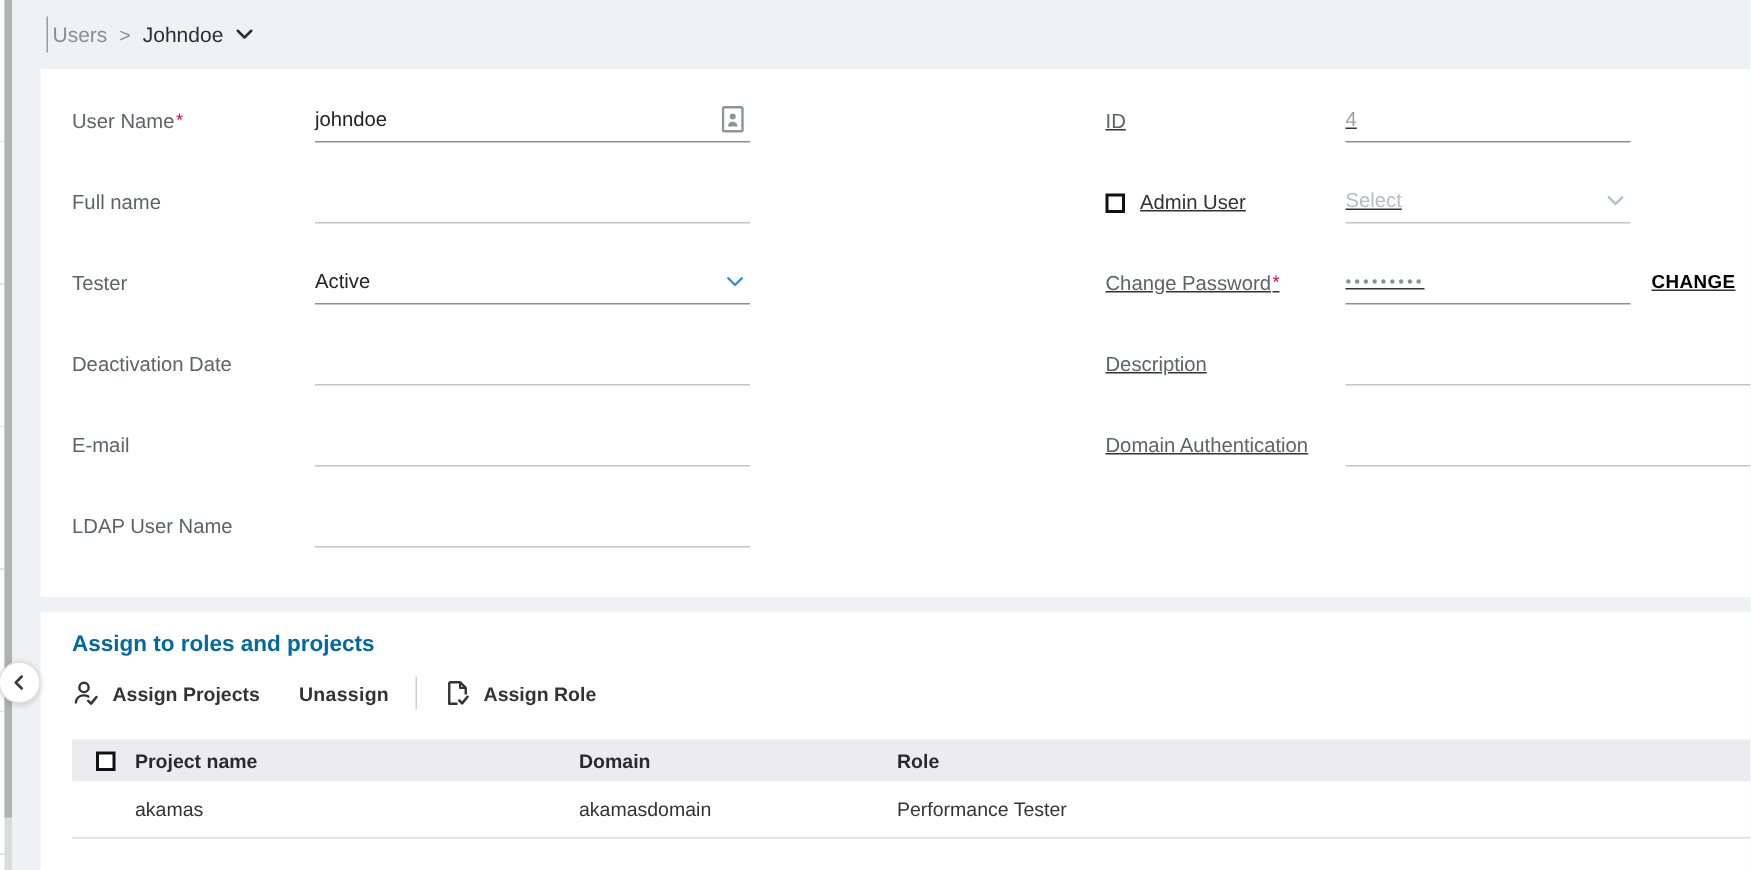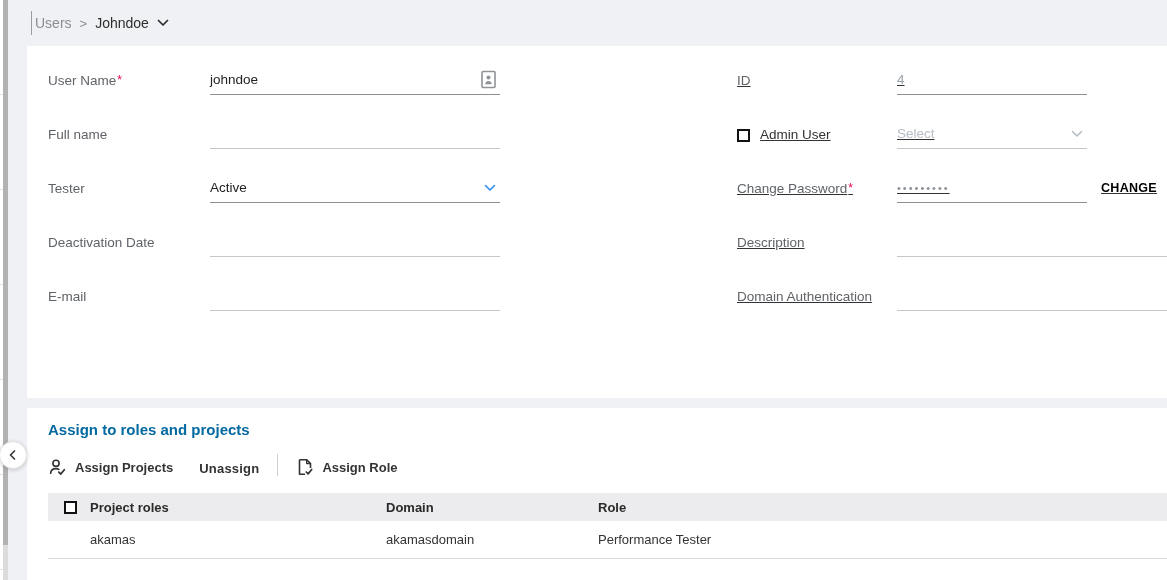--- a/index.html
+++ b/index.html
@@ -73,21 +73,21 @@
     width:13px; height:13px; border:2px solid #111; background:#fff;
     margin-right:10px; flex:0 0 13px; cursor:pointer;
   }
   .change-link {
     margin-left:14px; font-size:12.5px; font-weight:700; color:#000000;
     letter-spacing:.3px; cursor:pointer; white-space:nowrap;
   }
 
   
   .assign-title { font-size:15px; font-weight:700; color:#0369a1; }
-  .toolbar { display:flex; align-items:flex-end; margin-top:10px; height:28px; }
+  .toolbar { display:flex; align-items:center; margin-top:10px; height:28px; }
   .tbtn {
     display:flex; align-items:center; gap:8px;
     font-size:13px; font-weight:600; color:#333; cursor:pointer;
   }
   .tbtn.text-only { margin-left:26px; letter-spacing:.2px; }
   .tb-divider { width:1px; height:22px; background:#cfcfcf; margin:0 18px; }
 
   .assign-table { margin-top:17px; margin-right:0; }
   .t-header {
     display:flex; align-items:center; height:28px; background:#ececee;
@@ -177,20 +177,26 @@
         </div>
       </div>
 
       <div class="frow">
         <div class="flabel">E-mail</div>
         <div class="field">
           <span class="val"></span>
         </div>
       </div>
 
+      <div class="frow">
+        <div class="flabel">LDAP User Name</div>
+        <div class="field">
+          <span class="val"></span>
+        </div>
+      </div>
     </div>
 
     <div class="col-right">
       <div class="frow">
         <div class="flabel" style="flex-basis:160px;width:160px;">ID</div>
         <div class="field filled small">
           <span class="val dim">4</span>
         </div>
       </div>
 
@@ -267,21 +273,21 @@
       </span>
       <span>Assign Role</span>
     </div>
   </div>
 
   <div class="assign-table">
     <div class="t-header">
       <div class="c-check">
         <span class="checkbox" style="margin:0;"></span>
       </div>
-      <div class="c-project">Project roles</div>
+      <div class="c-project">Project name</div>
       <div class="c-domain">Domain</div>
       <div class="c-role">Role</div>
     </div>
 
     <div class="t-row">
       <div class="c-check"></div>
       <div class="c-project">akamas</div>
       <div class="c-domain">akamasdomain</div>
       <div class="c-role">Performance Tester</div>
     </div>

